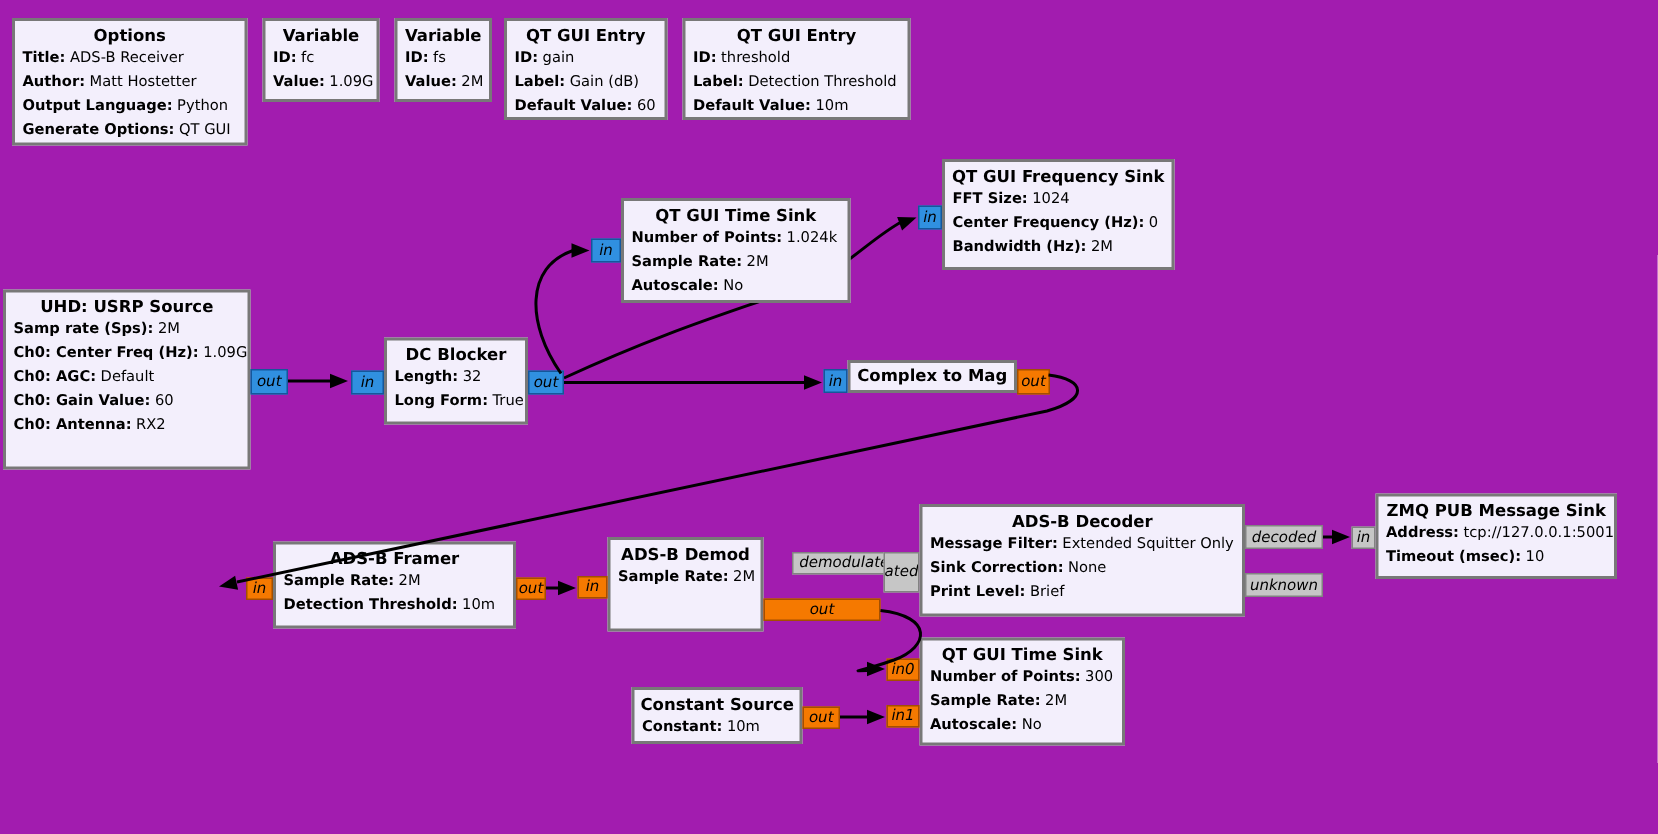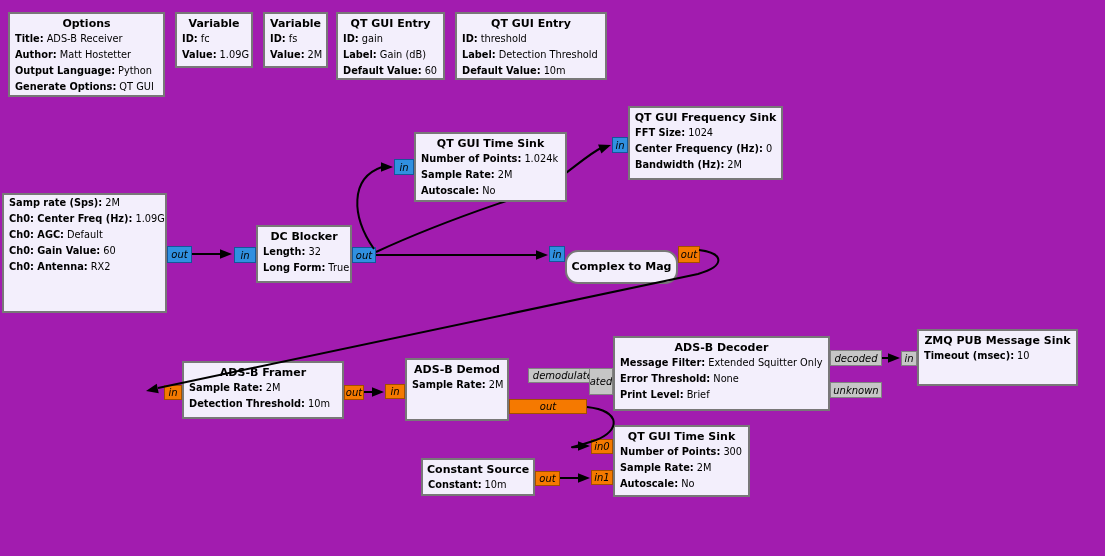--- a/index.html
+++ b/index.html
@@ -68,20 +68,21 @@
         <div class="param"><b>Label:</b><span class="val">Gain (dB)</span></div>
         <div class="param"><b>Default Value:</b><span class="val">60</span></div>
       </div>
       <div class="block" style="left: 455px; top: 12px; width: 152px; height: 68px;">
         <div class="title">QT GUI Entry</div>
         <div class="param"><b>ID:</b><span class="val">threshold</span></div>
         <div class="param"><b>Label:</b><span class="val">Detection Threshold</span></div>
         <div class="param"><b>Default Value:</b><span class="val">10m</span></div>
       </div>
       <div class="block" style="left: 2px; top: 193px; width: 165px; height: 120px;">
+        <div class="title">UHD: USRP Source</div>
         <div class="param"><b>Samp rate (Sps):</b><span class="val">2M</span></div>
         <div class="param"><b>Ch0: Center Freq (Hz):</b><span class="val">1.09G</span></div>
         <div class="param"><b>Ch0: AGC:</b><span class="val">Default</span></div>
         <div class="param"><b>Ch0: Gain Value:</b><span class="val">60</span></div>
         <div class="param"><b>Ch0: Antenna:</b><span class="val">RX2</span></div>
       </div>
       <div class="block" style="left: 256px; top: 225px; width: 96px; height: 58px;">
         <div class="title">DC Blocker</div>
         <div class="param"><b>Length:</b><span class="val">32</span></div>
         <div class="param"><b>Long Form:</b><span class="val">True</span></div>
@@ -91,40 +92,41 @@
         <div class="param"><b>Number of Points:</b><span class="val">1.024k</span></div>
         <div class="param"><b>Sample Rate:</b><span class="val">2M</span></div>
         <div class="param"><b>Autoscale:</b><span class="val">No</span></div>
       </div>
       <div class="block" style="left: 628px; top: 106px; width: 155px; height: 74px;">
         <div class="title">QT GUI Frequency Sink</div>
         <div class="param"><b>FFT Size:</b><span class="val">1024</span></div>
         <div class="param"><b>Center Frequency (Hz):</b><span class="val">0</span></div>
         <div class="param"><b>Bandwidth (Hz):</b><span class="val">2M</span></div>
       </div>
-      <div class="block no-params" style="left: 565px; top: 250px; width: 113px; height: 34px; border-radius: 13px;">
+      <div class="block no-params" style="left: 565px; top: 240px; width: 113px; height: 22px;">
         <div class="title">Complex to Mag</div>
       </div>
       <div class="block" style="left: 182px; top: 361px; width: 162px; height: 58px;">
         <div class="title">ADS-B Framer</div>
         <div class="param"><b>Sample Rate:</b><span class="val">2M</span></div>
         <div class="param"><b>Detection Threshold:</b><span class="val">10m</span></div>
       </div>
       <div class="block" style="left: 405px; top: 358px; width: 104px; height: 63px;">
         <div class="title">ADS-B Demod</div>
         <div class="param"><b>Sample Rate:</b><span class="val">2M</span></div>
       </div>
       <div class="block" style="left: 613px; top: 336px; width: 217px; height: 75px;">
         <div class="title">ADS-B Decoder</div>
         <div class="param"><b>Message Filter:</b><span class="val">Extended Squitter Only</span></div>
-        <div class="param"><b>Error Threshold:</b><span class="val">None</span></div>
+        <div class="param"><b>Sink Correction:</b><span class="val">None</span></div>
         <div class="param"><b>Print Level:</b><span class="val">Brief</span></div>
       </div>
       <div class="block" style="left: 917px; top: 329px; width: 161px; height: 57px;">
         <div class="title">ZMQ PUB Message Sink</div>
+        <div class="param"><b>Address:</b><span class="val">tcp://127.0.0.1:5001</span></div>
         <div class="param"><b>Timeout (msec):</b><span class="val">10</span></div>
       </div>
       <div class="block" style="left: 613px; top: 425px; width: 137px; height: 72px;">
         <div class="title">QT GUI Time Sink</div>
         <div class="param"><b>Number of Points:</b><span class="val">300</span></div>
         <div class="param"><b>Sample Rate:</b><span class="val">2M</span></div>
         <div class="param"><b>Autoscale:</b><span class="val">No</span></div>
       </div>
       <div class="block" style="left: 421px; top: 458px; width: 114px; height: 38px;">
         <div class="title">Constant Source</div>

